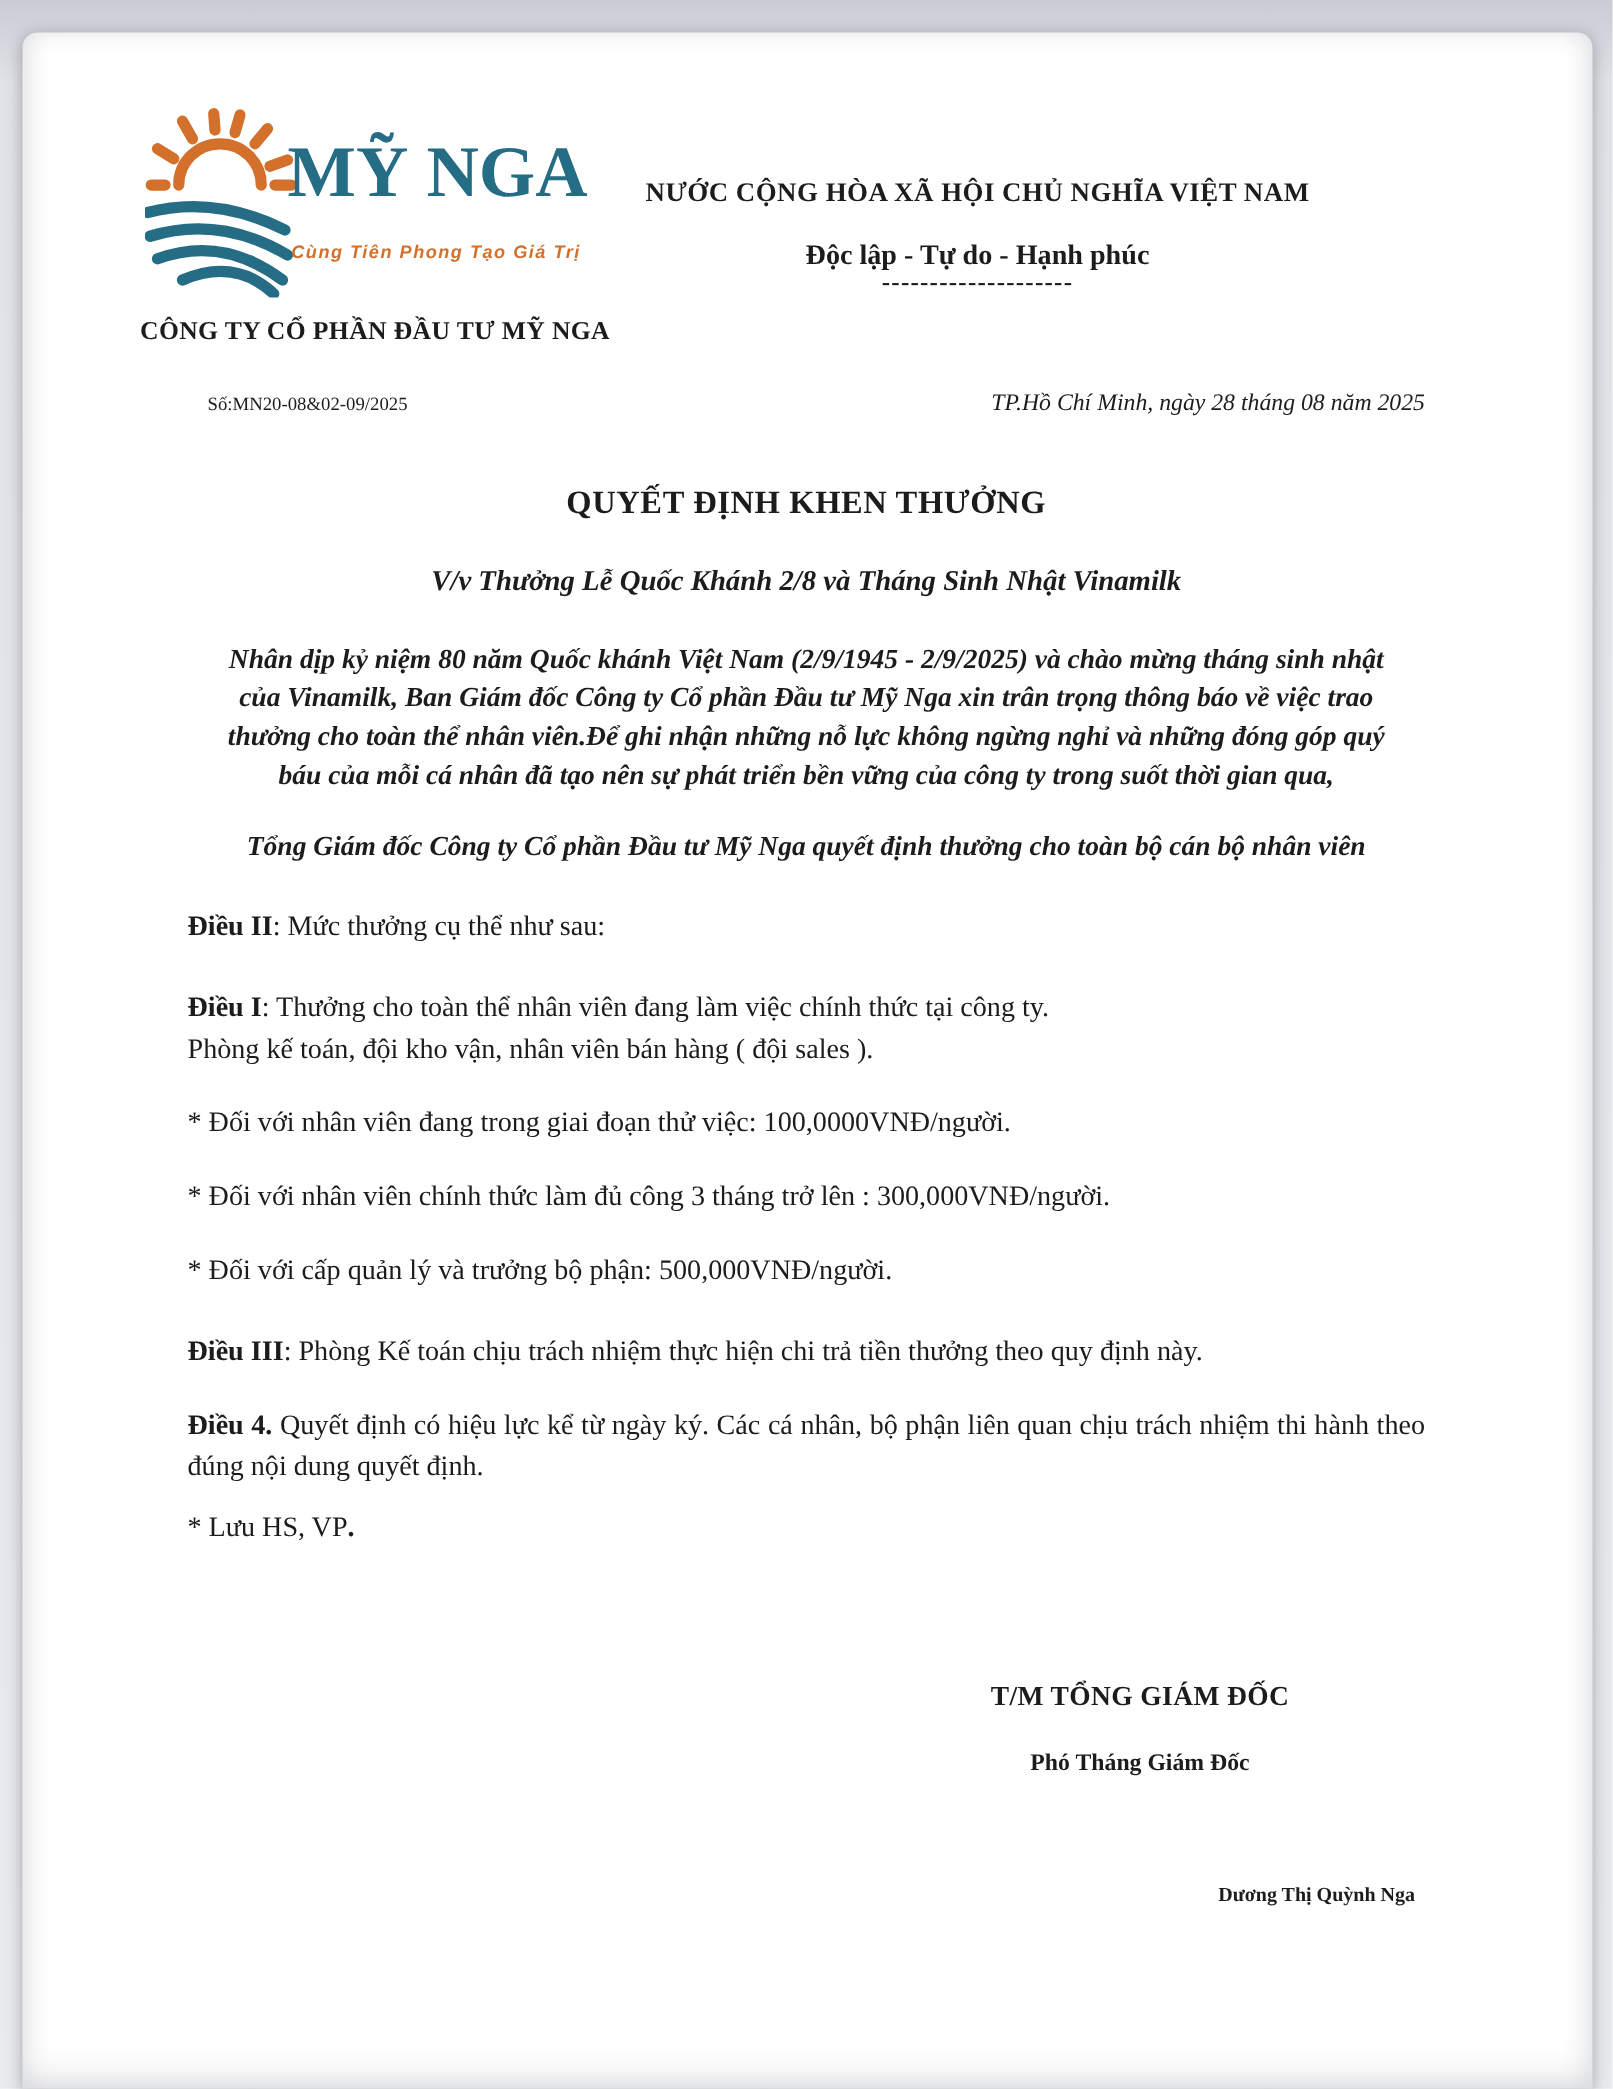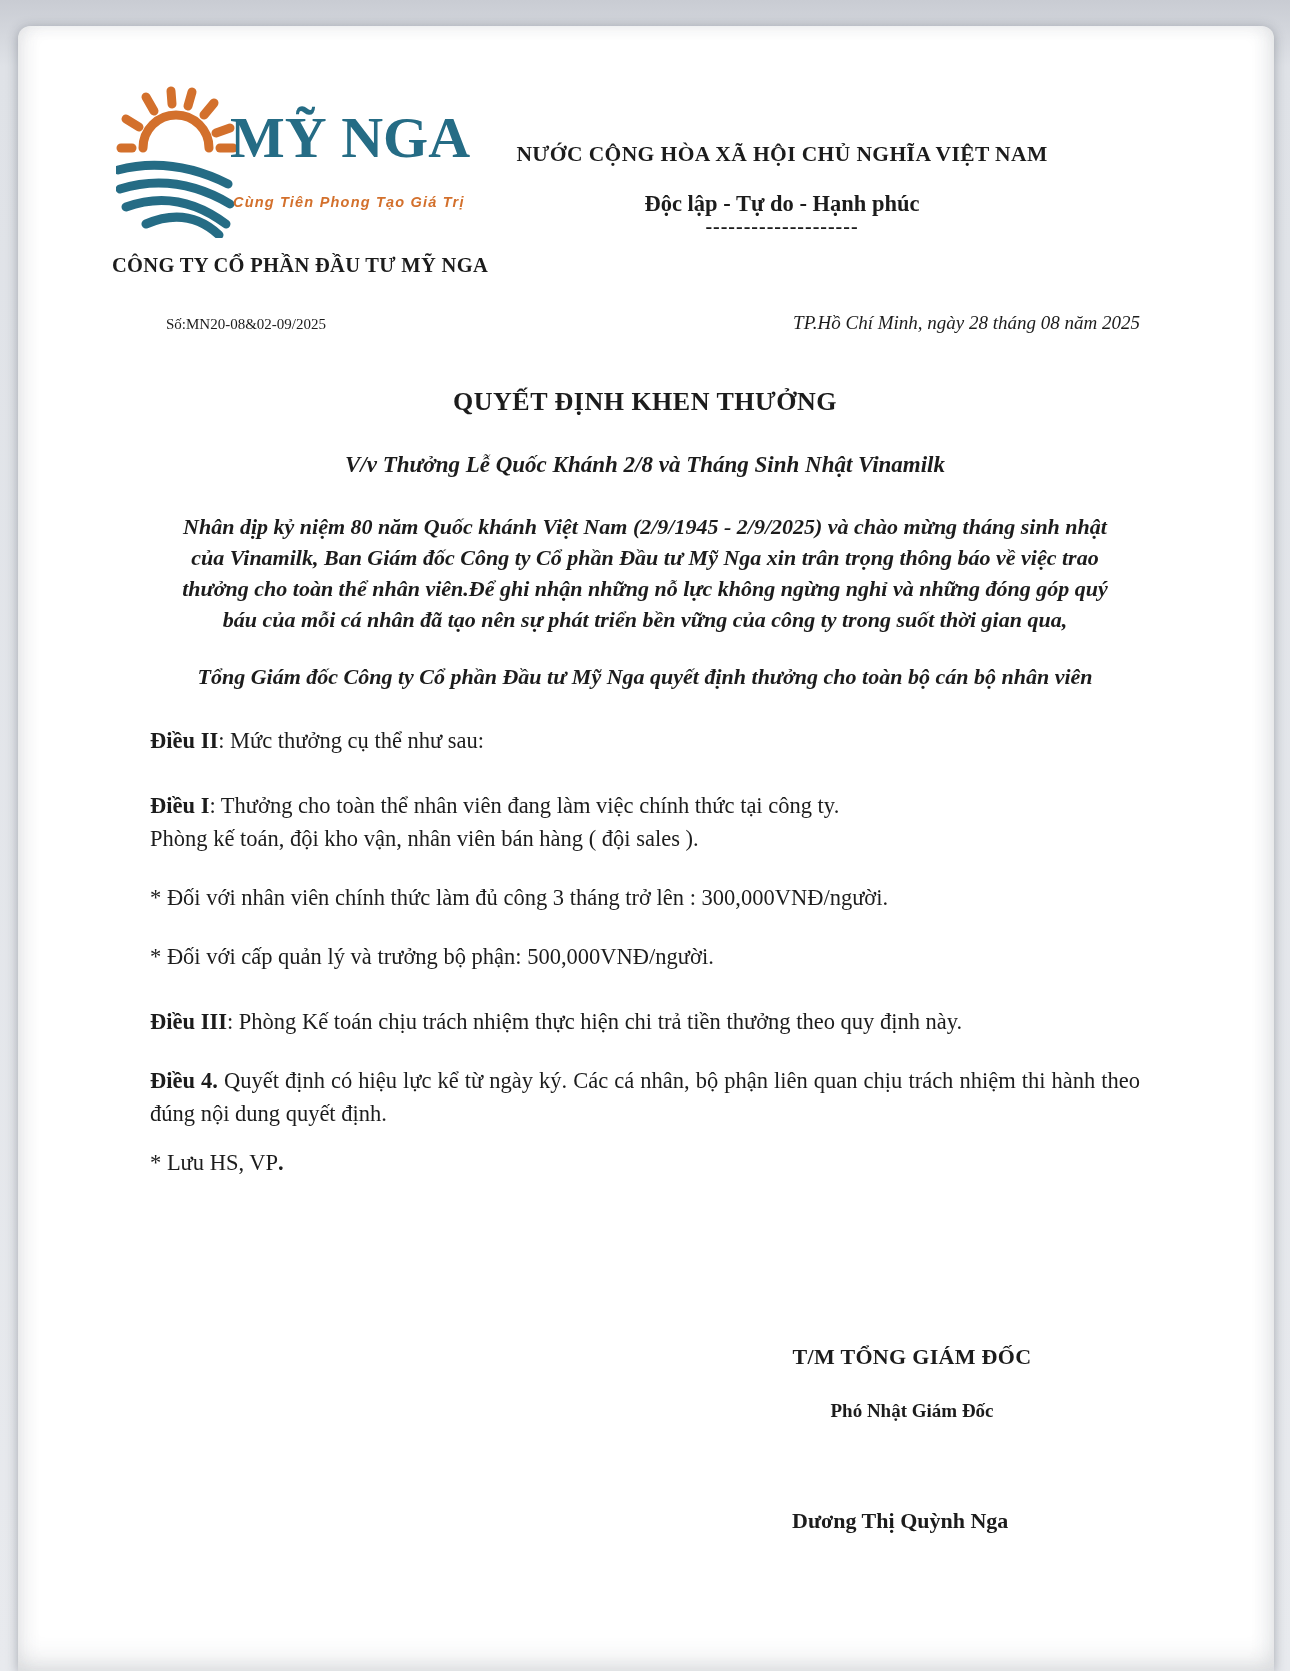--- a/index.html
+++ b/index.html
@@ -58,22 +58,22 @@
   .article .lbl { font-weight:bold; }
   .bullet  { margin-top:26px; }
   .note    { margin-top:16px; }
   .note .bold-dot { font-weight:bold; }
 
   
   .sig-line1 { position:absolute; left:742px; top:1344px; width:340px; text-align:center;
                font-size:22px; font-weight:bold; letter-spacing:.3px; white-space:nowrap; }
   .sig-line2 { position:absolute; left:742px; top:1400px; width:340px; text-align:center;
                font-size:19px; font-weight:bold; }
-  .sig-name  { position:absolute; left:792px; top:1508px; width:340px; text-align:left;
-               font-size:22px; font-weight:bold; white-space:nowrap; }
+  .sig-name  { position:absolute; left:792px; top:1508px; width:340px; text-align:right;
+               font-size:16px; font-weight:bold; white-space:nowrap; }
 </style>
 </head>
 <body>
 
 <div class="paper"></div>
 
 <svg class="logo-icon" viewBox="0 0 122 152" xmlns="http://www.w3.org/2000/svg">
   <g stroke="#d3702c" stroke-width="9" stroke-linecap="round" fill="none">
     <path d="M 27 62 A 33 33 0 0 1 93 62"></path>
     <line x1="16" y1="62" x2="5" y2="62"></line>
@@ -116,31 +116,32 @@
 
   <div class="article">
     <span class="lbl">Điều II</span><span>: Mức thưởng cụ thể như sau:</span>
   </div>
 
   <div class="article">
     <span class="lbl">Điều I</span><span>: Thưởng cho toàn thể nhân viên đang làm việc chính thức tại công ty.</span>
     <div>Phòng kế toán, đội kho vận, nhân viên bán hàng ( đội sales ).</div>
   </div>
 
+  <div class="bullet">* Đối với nhân viên đang trong giai đoạn thử việc: 100,0000VNĐ/người.</div>
   <div class="bullet">* Đối với nhân viên chính thức làm đủ công 3 tháng trở lên : 300,000VNĐ/người.</div>
   <div class="bullet">* Đối với cấp quản lý và trưởng bộ phận: 500,000VNĐ/người.</div>
 
   <div class="article justify">
     <span class="lbl">Điều III</span><span>: Phòng Kế toán chịu trách nhiệm thực hiện chi trả tiền thưởng theo quy định này.</span>
   </div>
 
   <div class="article justify" style="margin-top:26px;">
     <span class="lbl">Điều 4.</span><span> Quyết định có hiệu lực kể từ ngày ký. Các cá nhân, bộ phận liên quan chịu trách nhiệm thi hành theo đúng nội dung quyết định.</span>
   </div>
 
   <div class="note">
     <span>* Lưu HS, VP</span><span class="bold-dot">.</span>
   </div>
 </div>
 
 <div class="sig-line1">T/M TỔNG GIÁM ĐỐC</div>
-<div class="sig-line2">Phó Nhật Giám Đốc</div>
+<div class="sig-line2">Phó Tháng Giám Đốc</div>
 <div class="sig-name">Dương Thị Quỳnh Nga</div>
 
 </body></html>

